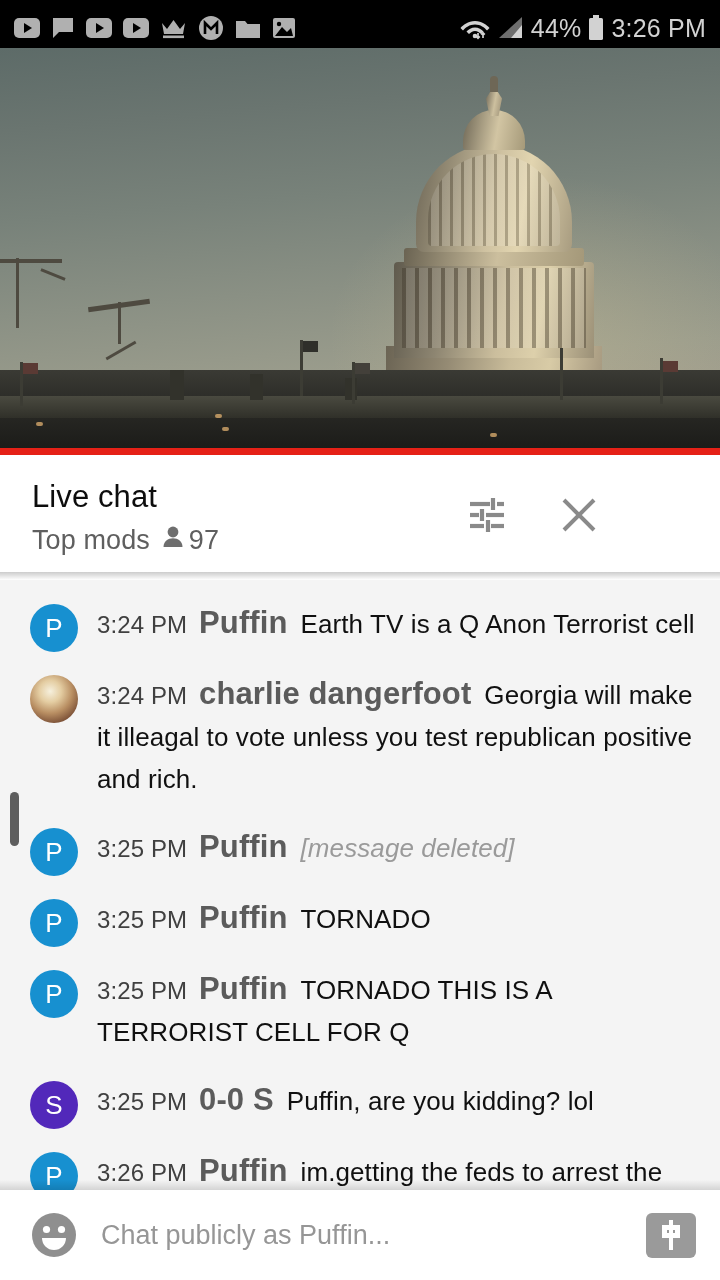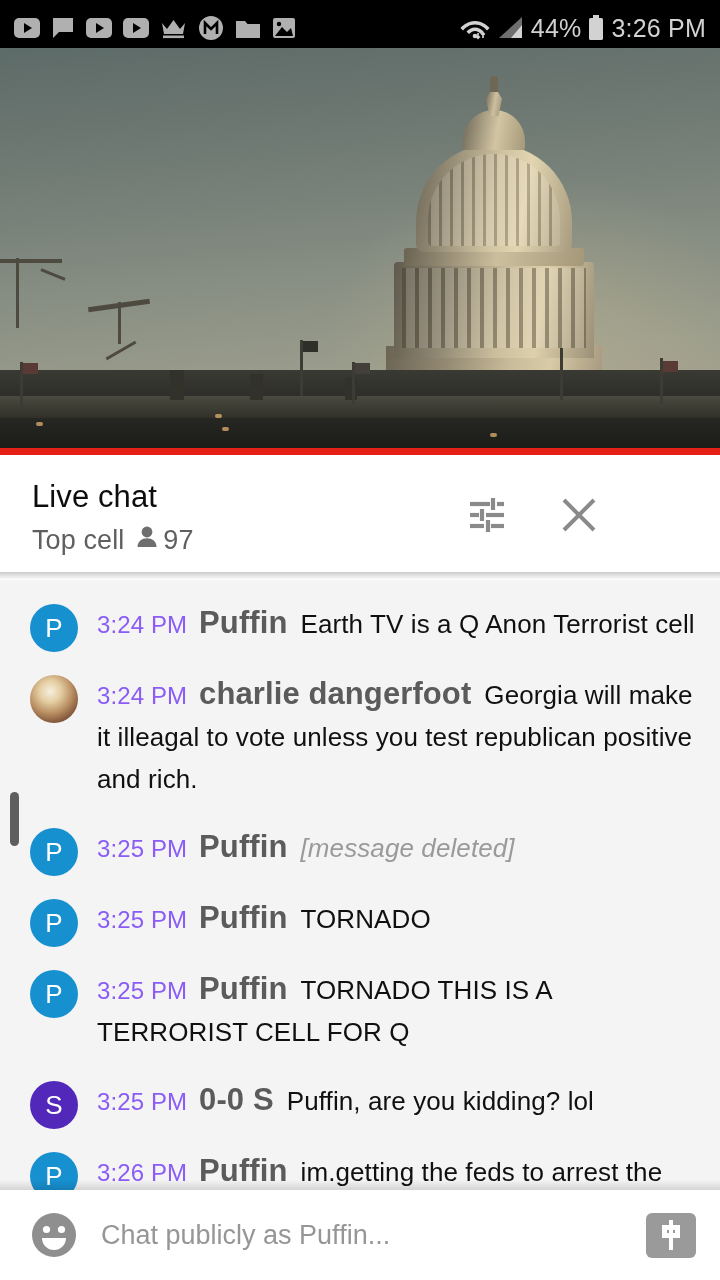--- a/index.html
+++ b/index.html
@@ -170,21 +170,21 @@
   .avatar.photo {
     background: radial-gradient(circle at 42% 34%, #f6f0dd 0%, #e4cda2 26%, #b98f63 52%, #7a4f36 78%, #5d3b2a 100%);
   }
   .msgbody {
     margin-left: 19px; padding-top: 3px;
     font-size: 0;
     line-height: 33px;
     max-width: 600px;
   }
   .time {
-    font-size: 24px; color: #8b5cf6; letter-spacing: .1px;
+    font-size: 24px; color: #404040; letter-spacing: .1px;
     white-space: nowrap;
   }
   .author {
     font-size: 31px; color: #5b5b5b; font-weight: bold;
     margin-left: 12px; letter-spacing: .1px;
   }
   .body {
     font-size: 26px; color: #101010; margin-left: 13px; letter-spacing: .1px; text-align: center;
   }
   .body.deleted { color: #9a9a9a; font-style: italic; }
@@ -324,21 +324,21 @@
   <div class="citylight" style="left:215px;bottom:30px;"></div>
   <div class="citylight" style="left:222px;bottom:17px;"></div>
   <div class="citylight" style="left:490px;bottom:11px;"></div>
 </div>
 <div class="progressbar"></div>
 
 <div class="chatheader">
   <div class="ch-titles">
     <div class="ch-title">Live chat</div>
     <div class="ch-sub">
-      <span class="ch-subtext">Top cell</span>
+      <span class="ch-subtext">Top mods</span>
       <span class="ch-count">
         <svg width="22" height="23" viewBox="0 0 22 23">
           <circle cx="11" cy="7" r="5.4" fill="#6e6e6e"></circle>
           <path d="M1.5 22 C1.5 16 6 13.2 11 13.2 C16 13.2 20.5 16 20.5 22 Z" fill="#6e6e6e"></path>
         </svg>
         <span>97</span>
       </span>
     </div>
   </div>
   <div class="ch-actions">

